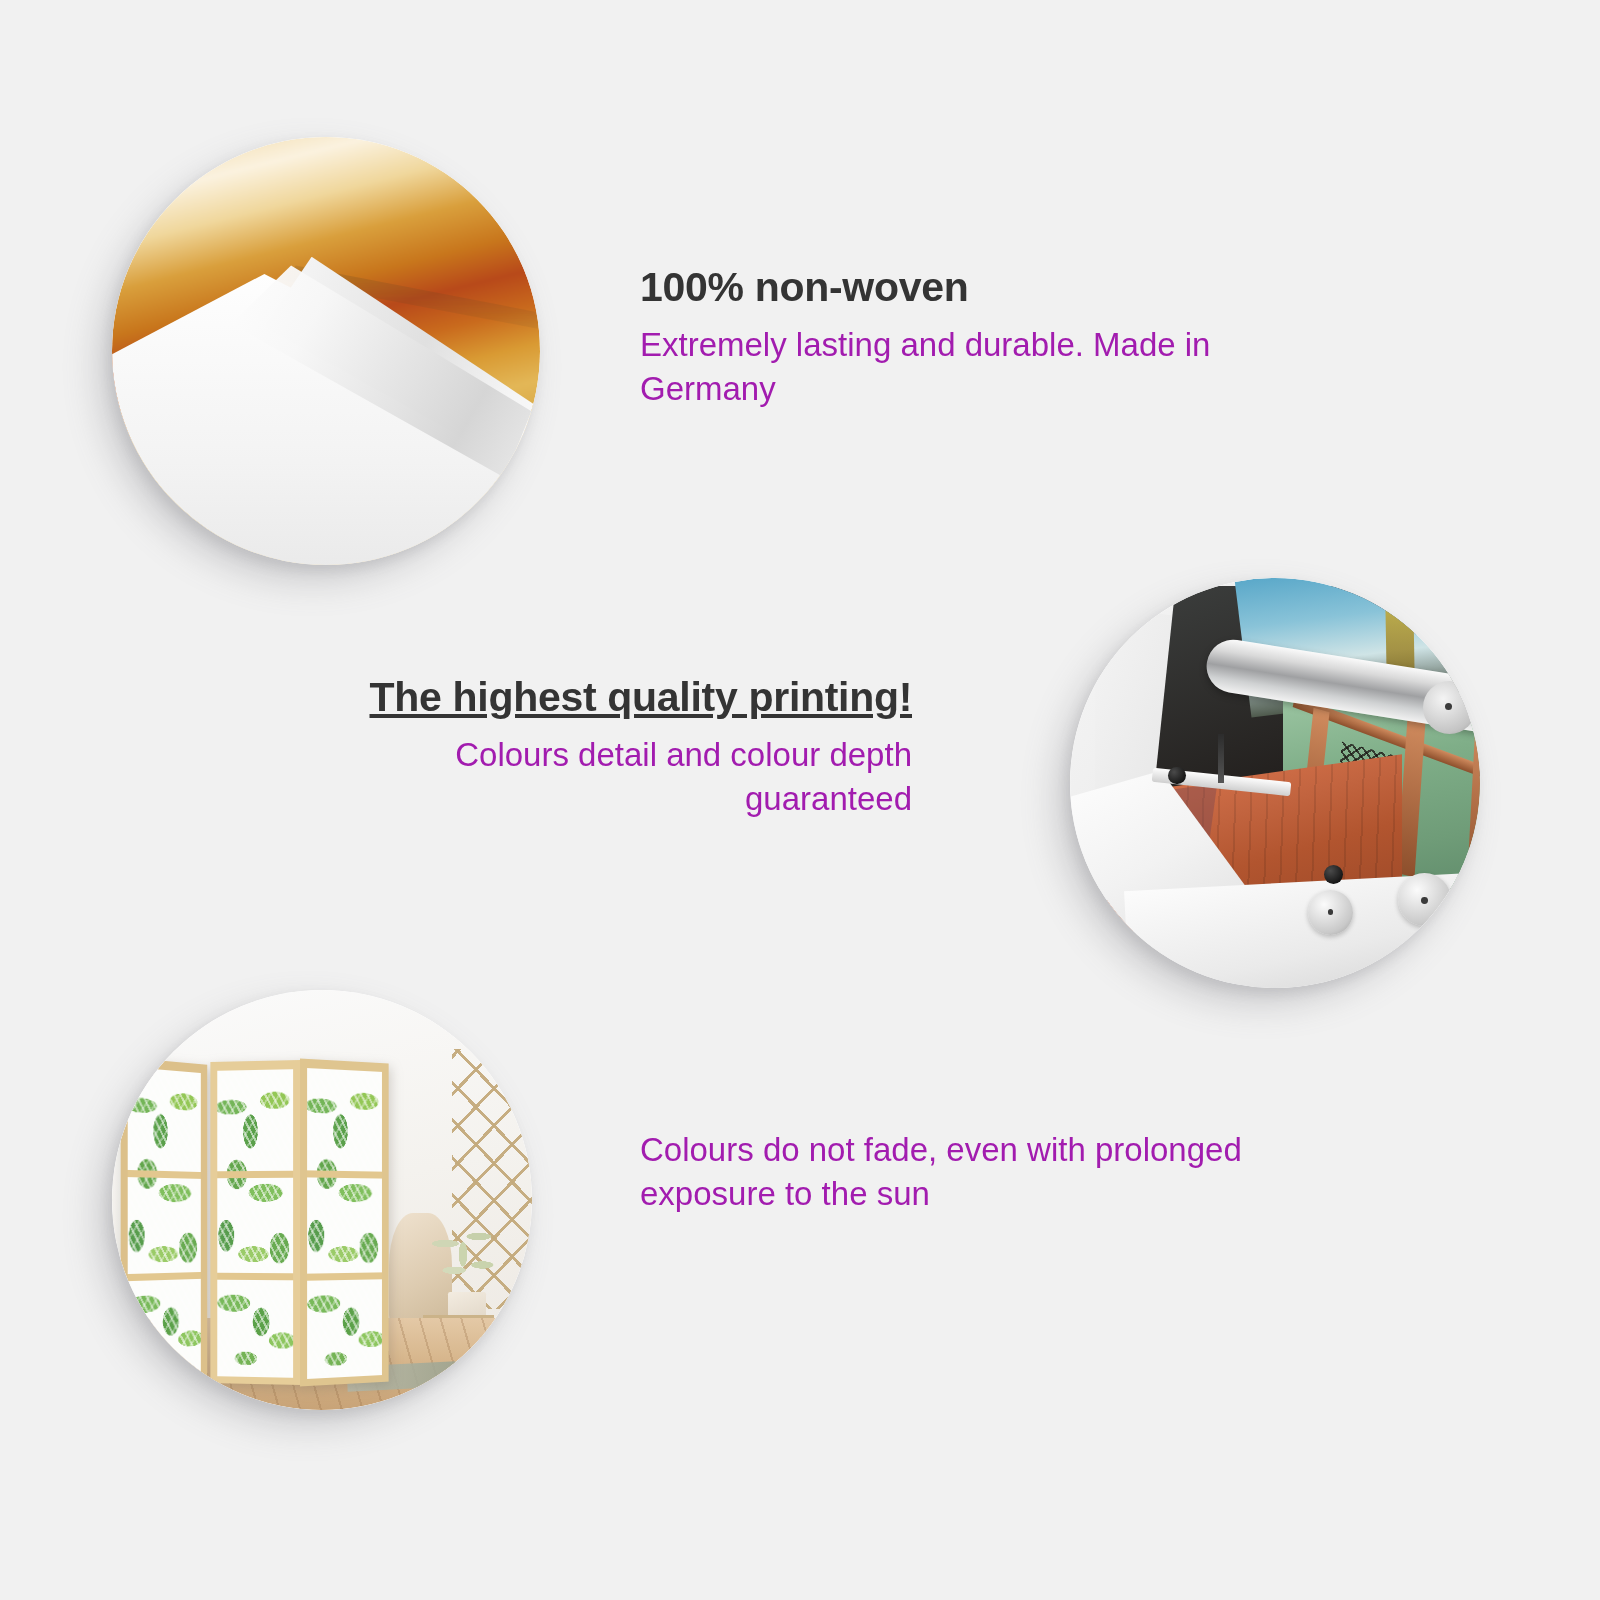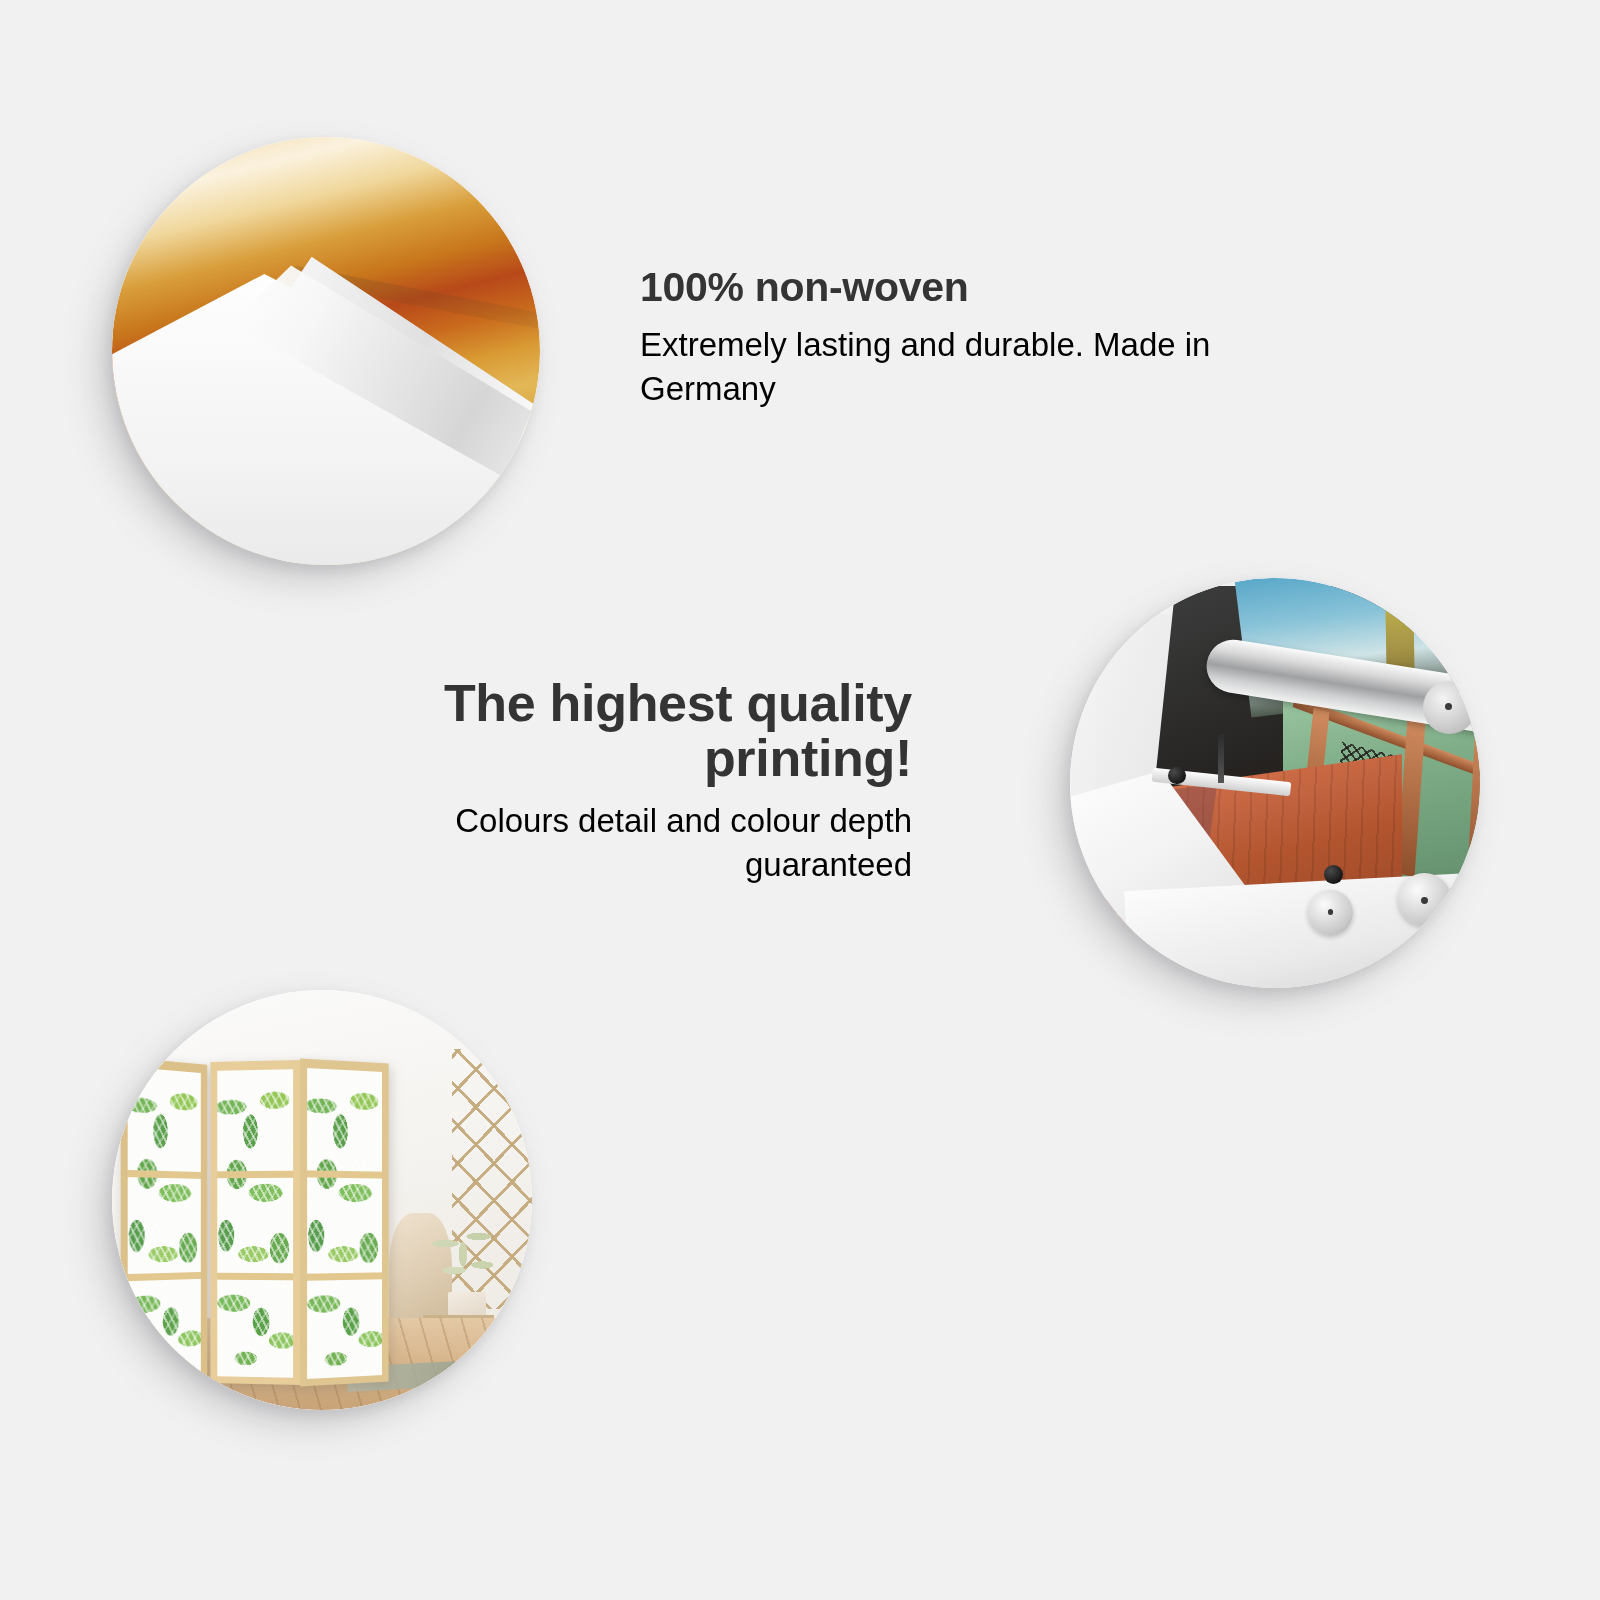--- a/index.html
+++ b/index.html
@@ -462,42 +462,42 @@
   .text-block { position: absolute; }
   .heading {
     font-weight: bold;
     color: #343434;
     letter-spacing: -0.3px;
     line-height: 1.05;
     margin: 0 0 14px 0;
     font-stretch: condensed;
   }
   .body-copy {
-    color: #000000;
+    color: #a21caf;
     line-height: 1.33;
     margin: 0;
     font-weight: normal;
   }
 
   #text-nonwoven {
     left: 640px;
     top: 266px;
     width: 680px;
     text-align: left;
   }
   #text-nonwoven .heading { font-size: 41px; }
   #text-nonwoven .body-copy { font-size: 33px; }
 
   #text-printing {
     left: 300px;
     top: 676px;
     width: 612px;
     text-align: right;
   }
-  #text-printing .heading { font-size: 52px; }
+  #text-printing .heading { font-size: 41px; text-decoration: underline; }
   #text-printing .body-copy { font-size: 33px; }
 
   #text-uv {
     left: 640px;
     top: 1128px;
     width: 620px;
     text-align: left;
   }
   #text-uv .heading { font-size: 41px; }
   #text-uv .body-copy { font-size: 33px; }
@@ -583,15 +583,16 @@
         <div class="uv-panel p3">
           <div class="uv-leaves"></div>
           <div class="uv-rail-h a"></div>
           <div class="uv-rail-h b"></div>
         </div>
       </div>
     </div>
   </div>
 
   <div class="text-block" id="text-uv">
+    <p class="body-copy">Colours do not fade, even with prolonged exposure to the sun</p>
   </div>
 
 </div>
 
 </body></html>

